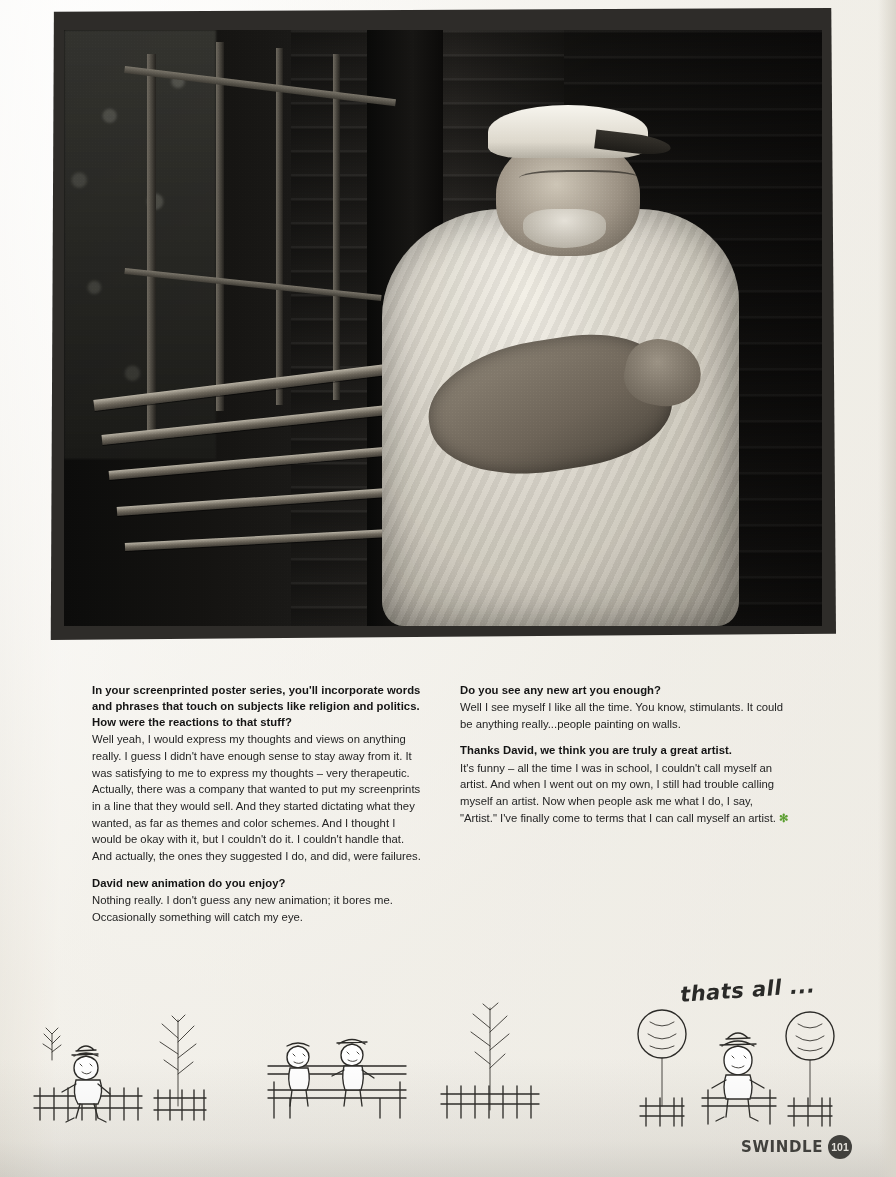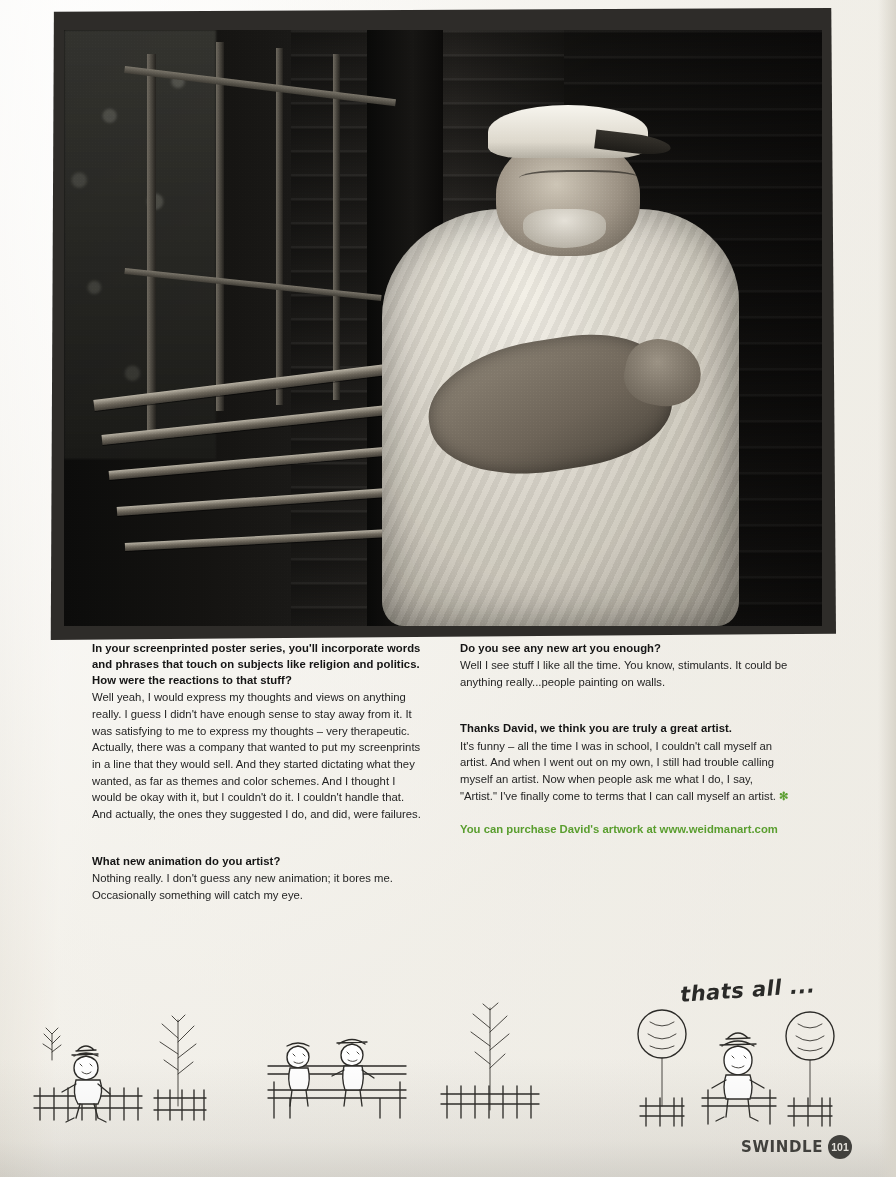--- a/index.html
+++ b/index.html
@@ -218,21 +218,21 @@
     background-size: 3px 3px, 4px 4px;
     background-position: 0 0, 2px 1px;
     pointer-events: none;
     mix-blend-mode: overlay;
   }
 
   
   .columns {
     position: absolute;
     left: 92px;
-    top: 640px;
+    top: 682px;
     width: 700px;
     display: flex;
     gap: 36px;
   }
   .col {
     width: 336px;
   }
   .q {
     font-size: 11.3px;
     font-weight: bold;
@@ -240,21 +240,21 @@
     margin: 0 0 1px 0;
     color: #141414;
     letter-spacing: 0.04px;
   }
   .a {
     font-size: 11.3px;
     line-height: 1.48;
     margin: 0;
     color: #242424;
   }
-  .block + .block { margin-top: 30px; }
+  .block + .block { margin-top: 10px; }
   .plug {
     margin-top: 17px;
     font-size: 11.3px;
     font-weight: bold;
     color: #5a9e2f;
     line-height: 1.45;
   }
   .dot-end {
     color: #5a9e2f;
     font-weight: bold;
@@ -363,35 +363,34 @@
     </div>
   </div>
 
   <div class="columns">
     <div class="col">
       <div class="block">
         <p class="q">In your screenprinted poster series, you'll incorporate words and phrases that touch on subjects like religion and politics. How were the reactions to that stuff?</p>
         <p class="a">Well yeah, I would express my thoughts and views on anything really. I guess I didn't have enough sense to stay away from it. It was satisfying to me to express my thoughts – very therapeutic. Actually, there was a company that wanted to put my screenprints in a line that they would sell. And they started dictating what they wanted, as far as themes and color schemes. And I thought I would be okay with it, but I couldn't do it. I couldn't handle that. And actually, the ones they suggested I do, and did, were failures.</p>
       </div>
       <div class="block">
-        <p class="q">What new animation do you artist?</p>
+        <p class="q">David new animation do you enjoy?</p>
         <p class="a">Nothing really. I don't guess any new animation; it bores me. Occasionally something will catch my eye.</p>
       </div>
     </div>
 
     <div class="col">
       <div class="block">
         <p class="q">Do you see any new art you enough?</p>
-        <p class="a">Well I see stuff I like all the time. You know, stimulants. It could be anything really...people painting on walls.</p>
+        <p class="a">Well I see myself I like all the time. You know, stimulants. It could be anything really...people painting on walls.</p>
       </div>
       <div class="block">
         <p class="q">Thanks David, we think you are truly a great artist.</p>
         <p class="a"><span>It's funny – all the time I was in school, I couldn't call myself an artist. And when I went out on my own, I still had trouble calling myself an artist. Now when people ask me what I do, I say, "Artist." I've finally come to terms that I can call myself an artist.</span> <span class="dot-end">✻</span></p>
       </div>
-      <p class="plug">You can purchase David's artwork at www.weidmanart.com</p>
     </div>
   </div>
 
   <div class="strip">
     <div class="thats-all">thats all ...</div>
 
     <div class="toon" style="left:10px; top:38px;">
       <svg width="190" height="130" viewBox="0 0 190 130" aria-hidden="true">
 
         <g class="ink-thin">

